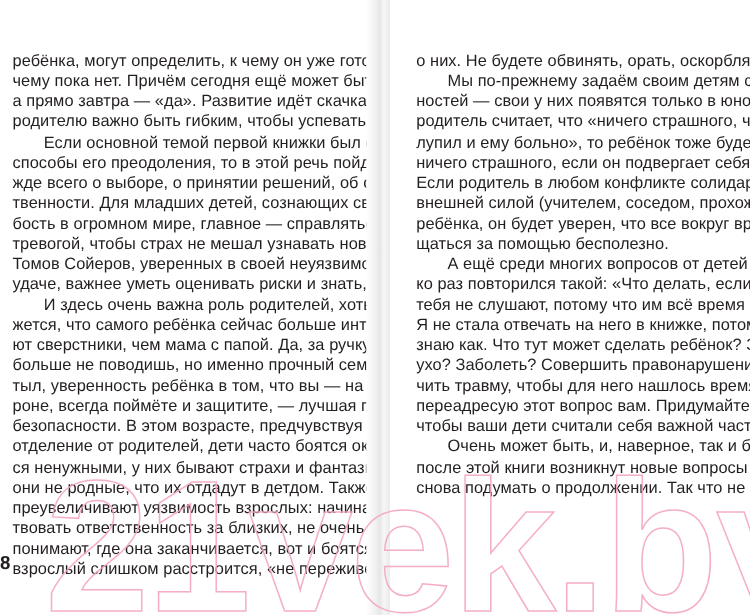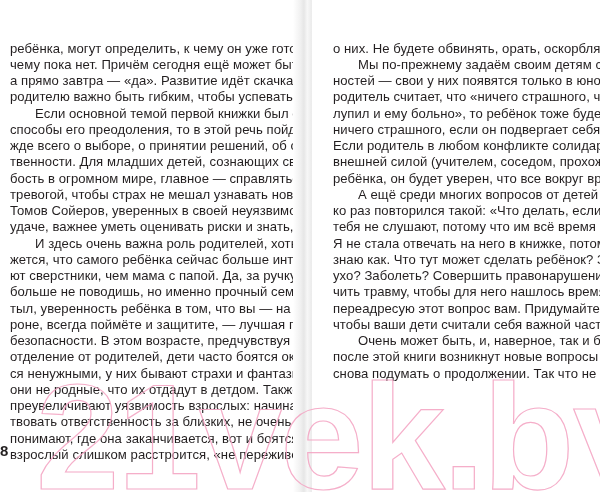--- a/index.html
+++ b/index.html
@@ -89,20 +89,21 @@
     <div class="text" id="right-text">
         <span class="line">о них. Не будете обвинять, орать, оскорблять и бить.</span>
         <span class="line indent">Мы по-прежнему задаём своим детям систему цен-</span>
         <span class="line">ностей — свои у них появятся только в юности. Если</span>
         <span class="line">родитель считает, что «ничего страшного, что я его от-</span>
         <span class="line">лупил и ему больно», то ребёнок тоже будет считать, что</span>
         <span class="line">ничего страшного, если он подвергает себя опасности.</span>
         <span class="line">Если родитель в любом конфликте солидаризируется с</span>
         <span class="line">внешней силой (учителем, соседом, прохожим) против</span>
         <span class="line">ребёнка, он будет уверен, что все вокруг враги и обра-</span>
+        <span class="line last">щаться за помощью бесполезно.</span>
         <span class="line indent">А ещё среди многих вопросов от детей несколь-</span>
         <span class="line">ко раз повторился такой: «Что делать, если родители</span>
         <span class="line">тебя не слушают, потому что им всё время некогда?»</span>
         <span class="line">Я не стала отвечать на него в книжке, потому что не</span>
         <span class="line">знаю как. Что тут может сделать ребёнок? Заорать в</span>
         <span class="line">ухо? Заболеть? Совершить правонарушение или полу-</span>
         <span class="line">чить травму, чтобы для него нашлось время? Так что</span>
         <span class="line">переадресую этот вопрос вам. Придумайте что-нибудь,</span>
         <span class="line">чтобы ваши дети считали себя важной частью вашей</span>
         <span class="line indent">Очень может быть, и, наверное, так и будет, что</span>

